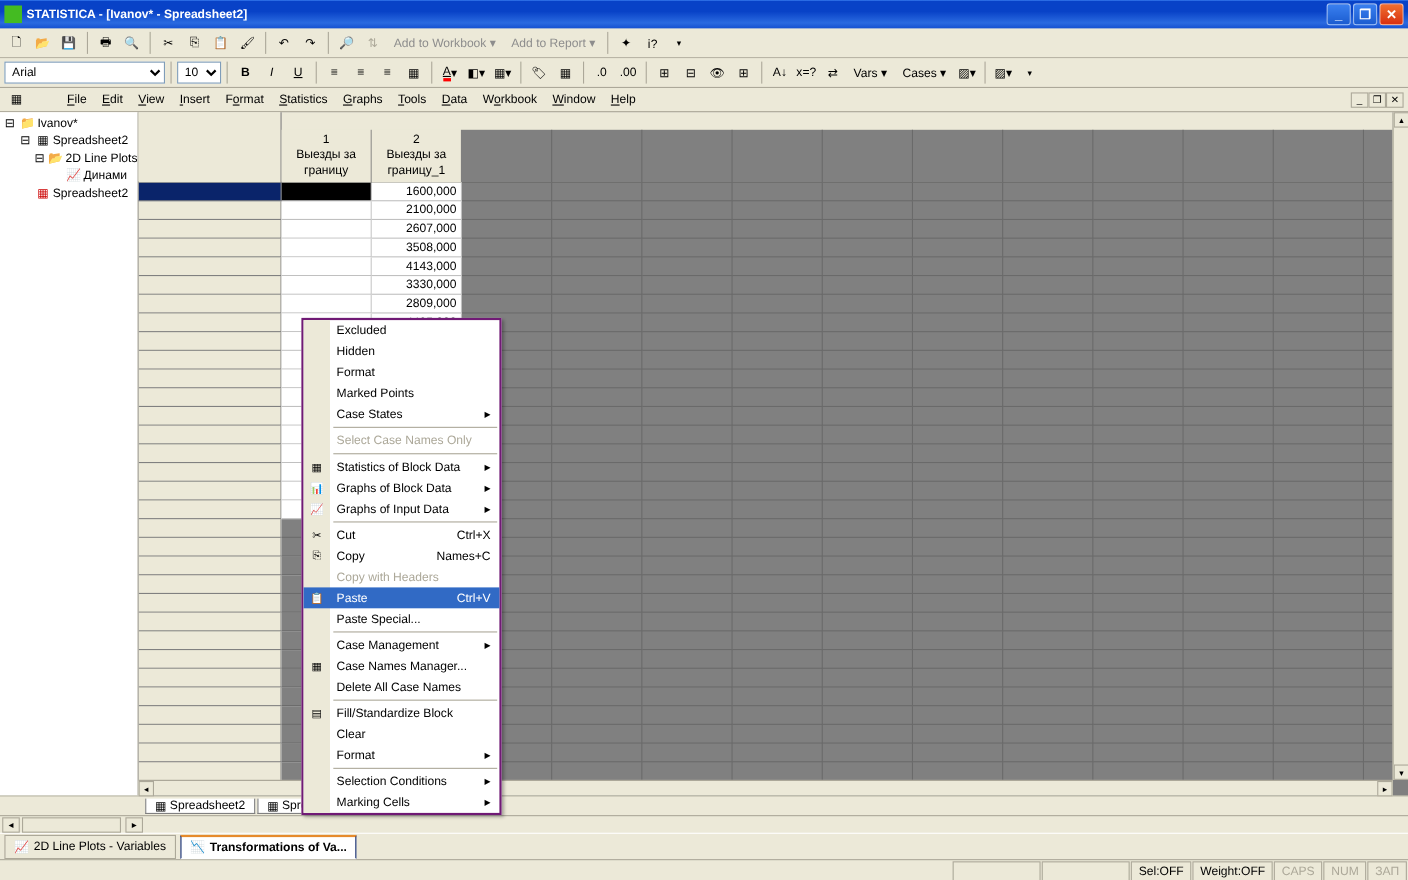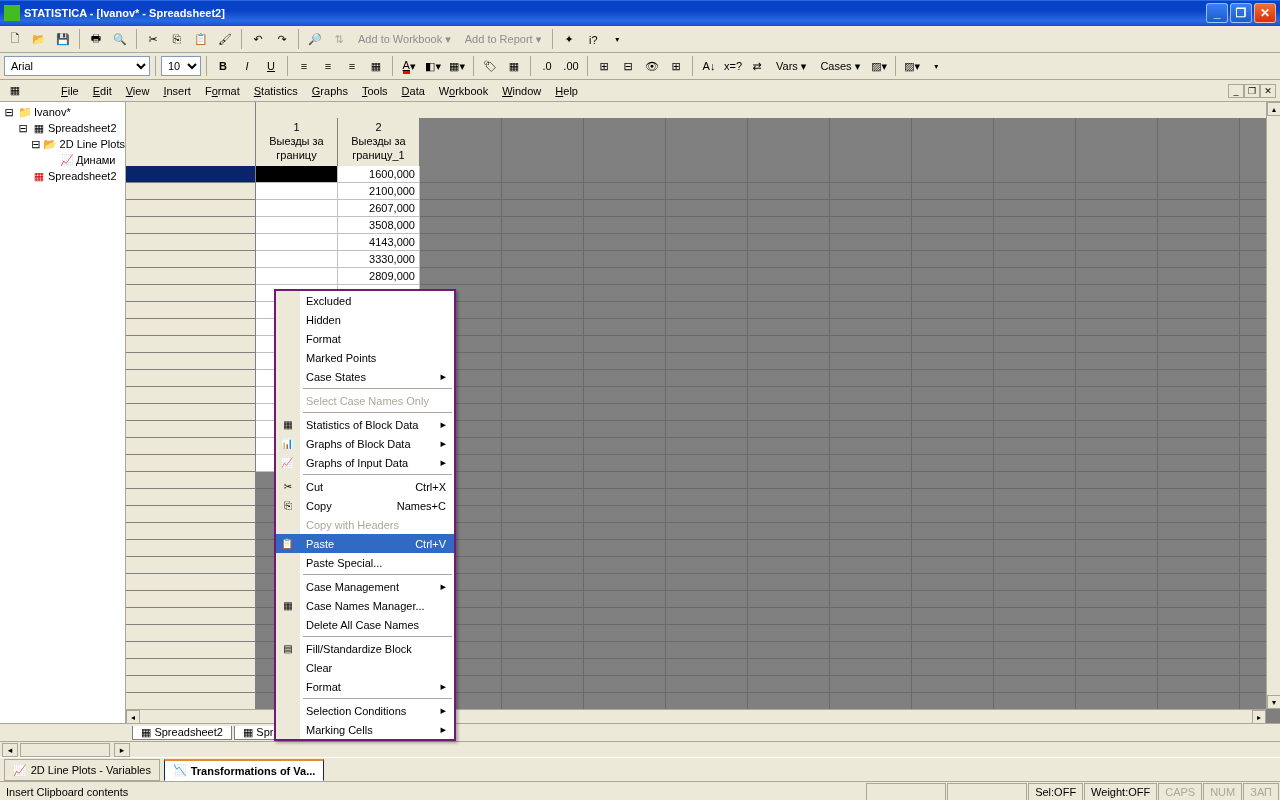--- a/index.html
+++ b/index.html
@@ -845,21 +845,20 @@
       <span>📈</span>
       <span>2D Line Plots - Variables</span>
     </div>
   <div class="task active">
       <span>📉</span>
       <b>Transformations of Va...</b>
     </div>
 </div>
 
 <div class="statusbar">
-  <div style="width:480px;padding-left:6px">Insert Clipboard contents</div>
   <div style="flex:1"></div>
   <div class="sbcell" style="width:80px"></div>
   <div class="sbcell" style="width:80px"></div>
   <div class="sbcell">Sel:OFF</div>
   <div class="sbcell">Weight:OFF</div>
   <div class="sbcell dis">CAPS</div>
   <div class="sbcell dis">NUM</div>
   <div class="sbcell dis">ЗАП</div>
 </div>
 

